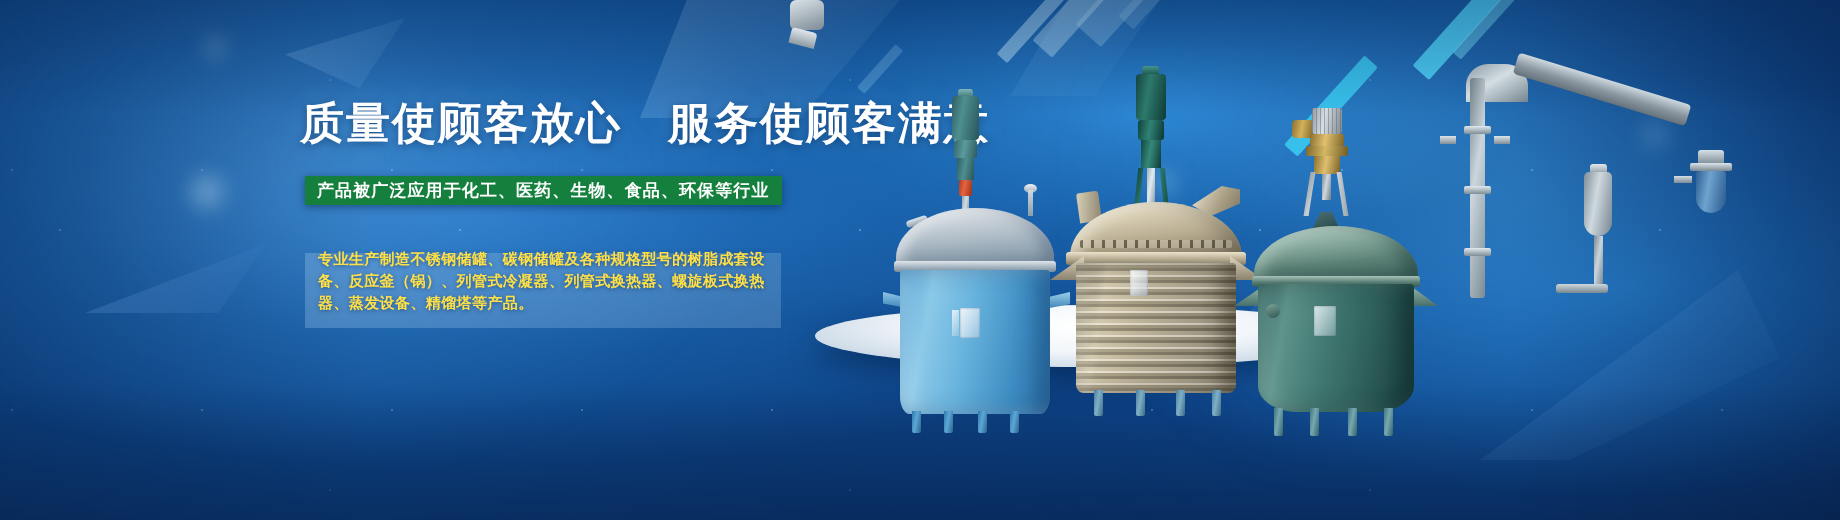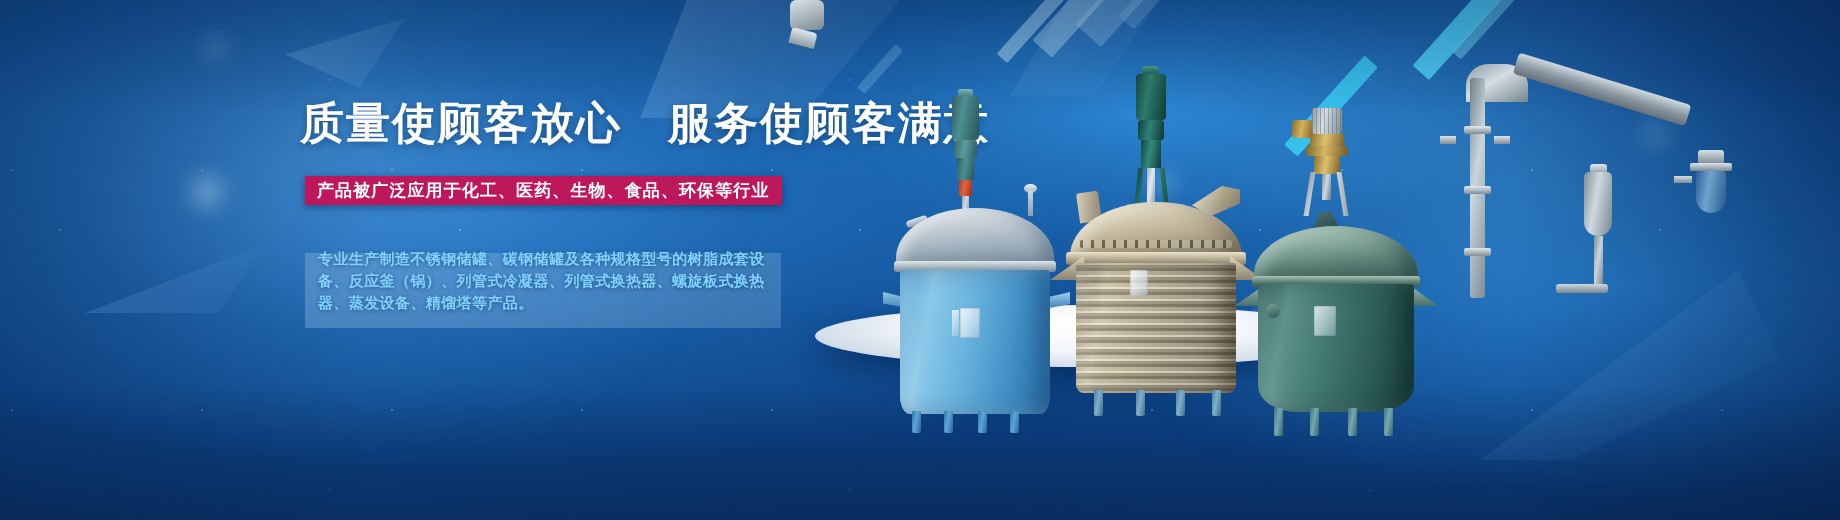--- a/index.html
+++ b/index.html
@@ -116,39 +116,39 @@
   .headline {
     position:absolute; left:300px; top:94px;
     font-size:44px; font-weight:bold; color:#ffffff;
     letter-spacing:2px; white-space:nowrap;
     text-shadow:0 2px 10px rgba(4,34,78,.55), 0 0 26px rgba(120,200,255,.28);
   }
 
   .redbar {
     position:absolute; left:305px; top:176px;
     height:29px; padding:0 12px;
-    background:#be185d;
+    background:#15803d;
     display:flex; align-items:center;
     box-shadow:0 2px 8px rgba(2,22,56,.45);
   }
   .redbar-text {
     font-size:17px; font-weight:bold; color:#ffffff;
     letter-spacing:1.1px; white-space:nowrap; line-height:1;
   }
 
   .panel {
     position:absolute; left:305px; top:253px;
     width:476px; height:75px;
     background:linear-gradient(100deg, rgba(166,206,240,.30), rgba(186,220,246,.22));
     backdrop-filter:blur(1px);
   }
   .desc {
     position:absolute; left:318px; top:248px;
     width:460px;
-    font-size:15px; line-height:22px; color:#7dd3fc;
+    font-size:15px; line-height:22px; color:#fde047;
     font-weight:bold; letter-spacing:.4px;
     text-shadow:0 1px 4px rgba(6,34,78,.5);
   }
 
   
   .scene { position:absolute; left:790px; top:0; width:1050px; height:520px; }
 
   .podium {
     position:absolute; left:25px; top:305px;
     width:545px; height:62px;

